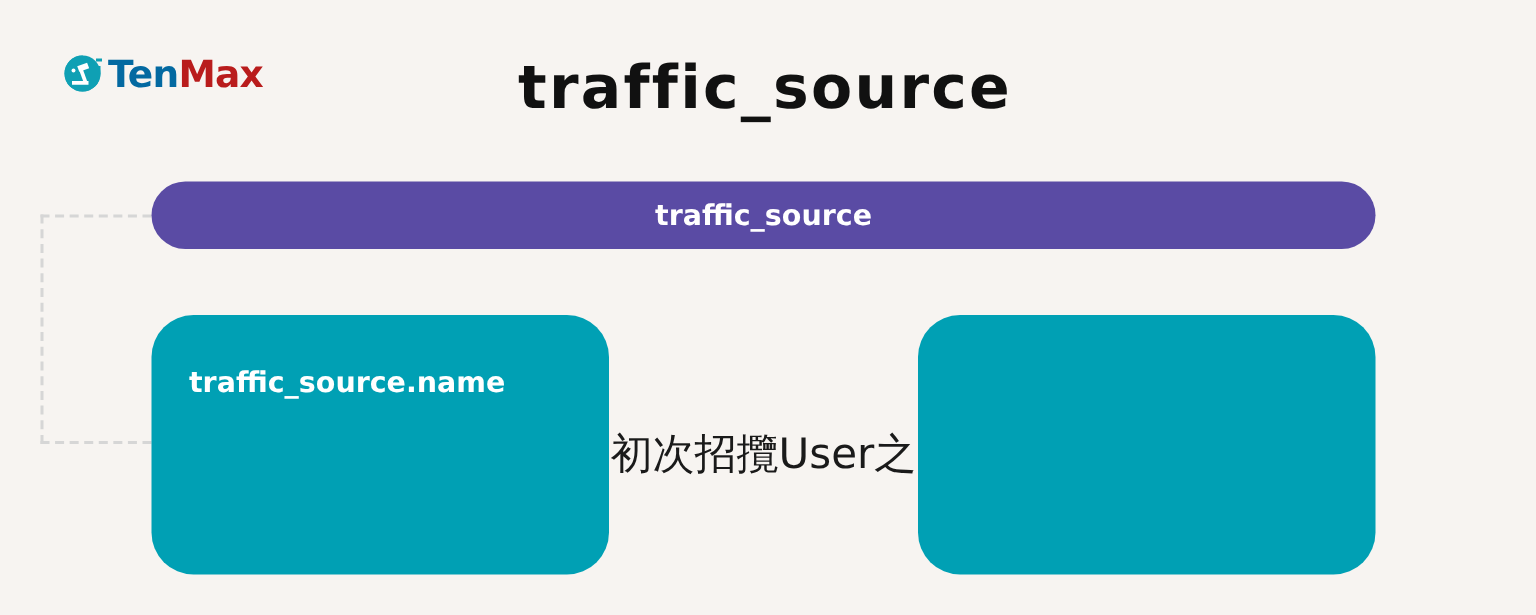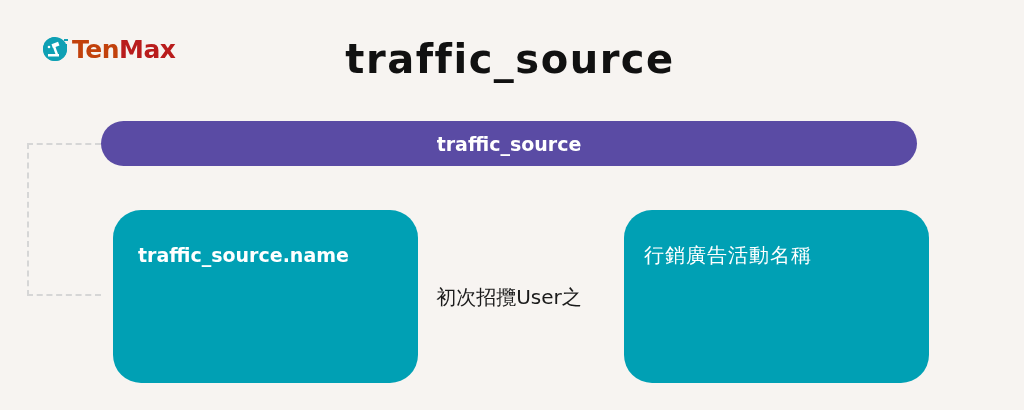--- a/index.html
+++ b/index.html
@@ -4,51 +4,51 @@
 <style>
   html, body { margin:0; padding:0; }
   body {
     width:1024px; height:410px; position:relative; overflow:hidden;
     background:#f7f4f1;
     font-family: "DejaVu Sans", "Liberation Sans", sans-serif;
   }
   .logo { position:absolute; left:42px; top:36px; display:flex; align-items:center; }
   .logo-icon { width:26px; height:26px; position:relative; margin-right:4px; }
   .logo-text { font-size:25px; font-weight:bold; letter-spacing:-0.5px; line-height:1; }
-  .logo-ten { color:#c2410c; }
+  .logo-ten { color:#0369a1; }
   .logo-max { color:#b91c1c; }
   .title {
     position:absolute; left:0; width:1024px; top:36px; text-align:center;
     font-size:40px; font-weight:bold; color:#111; letter-spacing:1.5px;
     padding-left:0; box-sizing:border-box;
   }
   .title span { display:inline-block; margin-left:-4px; }
   .purple-bar {
     position:absolute; left:101px; top:121px; width:816px; height:45px;
     background:#5a4ba4; border-radius:23px;
     display:flex; align-items:center; justify-content:center;
     color:#fff; font-size:19px; font-weight:bold;
   }
   .connector {
     position:absolute; left:27px; top:143px; width:74px; height:153px;
     border:2px dashed #d6d6d6; border-right:none; box-sizing:border-box;
   }
   .box {
     position:absolute; top:210px; width:305px; height:173px;
     background:#00a0b4; border-radius:28px; color:#fff;
-    box-sizing:border-box; padding-top:28px;margin-left:12px;
+    box-sizing:border-box; padding-top:28px;
   }
   .box-left { left:101px; padding-left:25px; }
   .box-right { left:612px; padding-left:20px; }
   .box-line { height:44px; line-height:34px; font-size:19px; white-space:nowrap; }
   .box-left .box-line { font-weight:bold; }
   .box-right .box-line { font-size:20px; letter-spacing:1px; }
   .middle-label {
     position:absolute; left:406px; width:206px; top:284px; text-align:center;
-    font-size:20px; color:#1a1a1a;
+    font-size:28px; color:#1a1a1a;
   }
 </style>
 </head>
 <body>
 
 <div class="logo">
   <div class="logo-icon">
     <svg width="26" height="26" viewBox="0 0 26 26">
       <path d="M13 1 A12 12 0 1 0 25 13 L25 8 L21 8 Z" fill="#0fa0b4"></path>
       <circle cx="13" cy="13" r="12" fill="#0fa0b4"></circle>
@@ -72,14 +72,13 @@
   <span>traffic_source</span>
 </div>
 
 <div class="box box-left">
   <div class="box-line">traffic_source.name</div>
 </div>
 
 <div class="middle-label">初次招攬User之</div>
 
 <div class="box box-right">
-  <div class="box-line">行銷廣告活動名稱</div>
 </div>
 
 </body></html>

